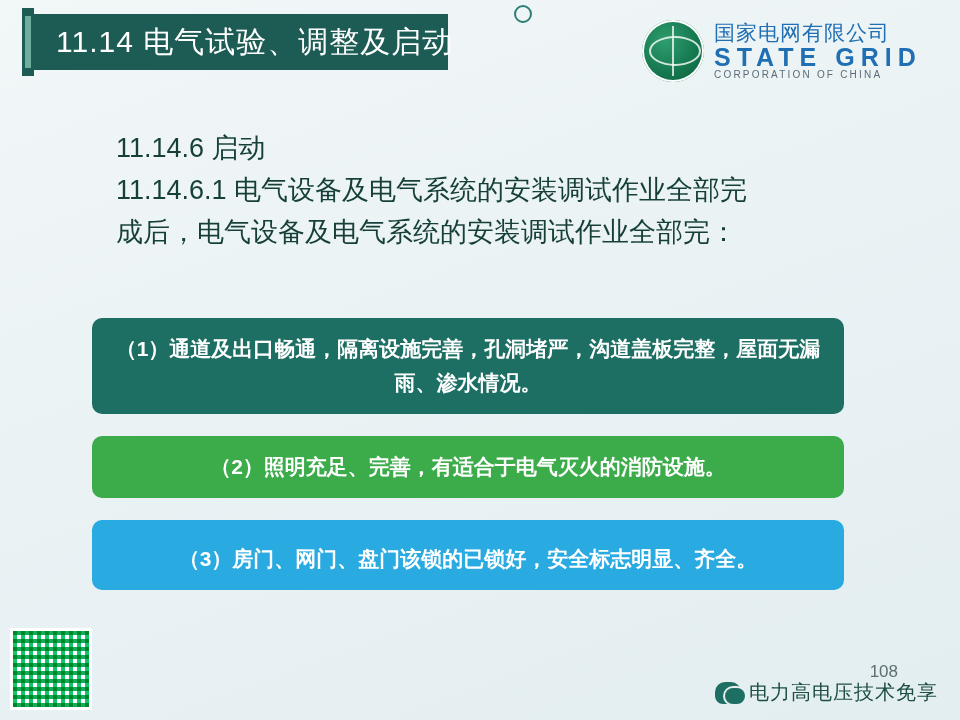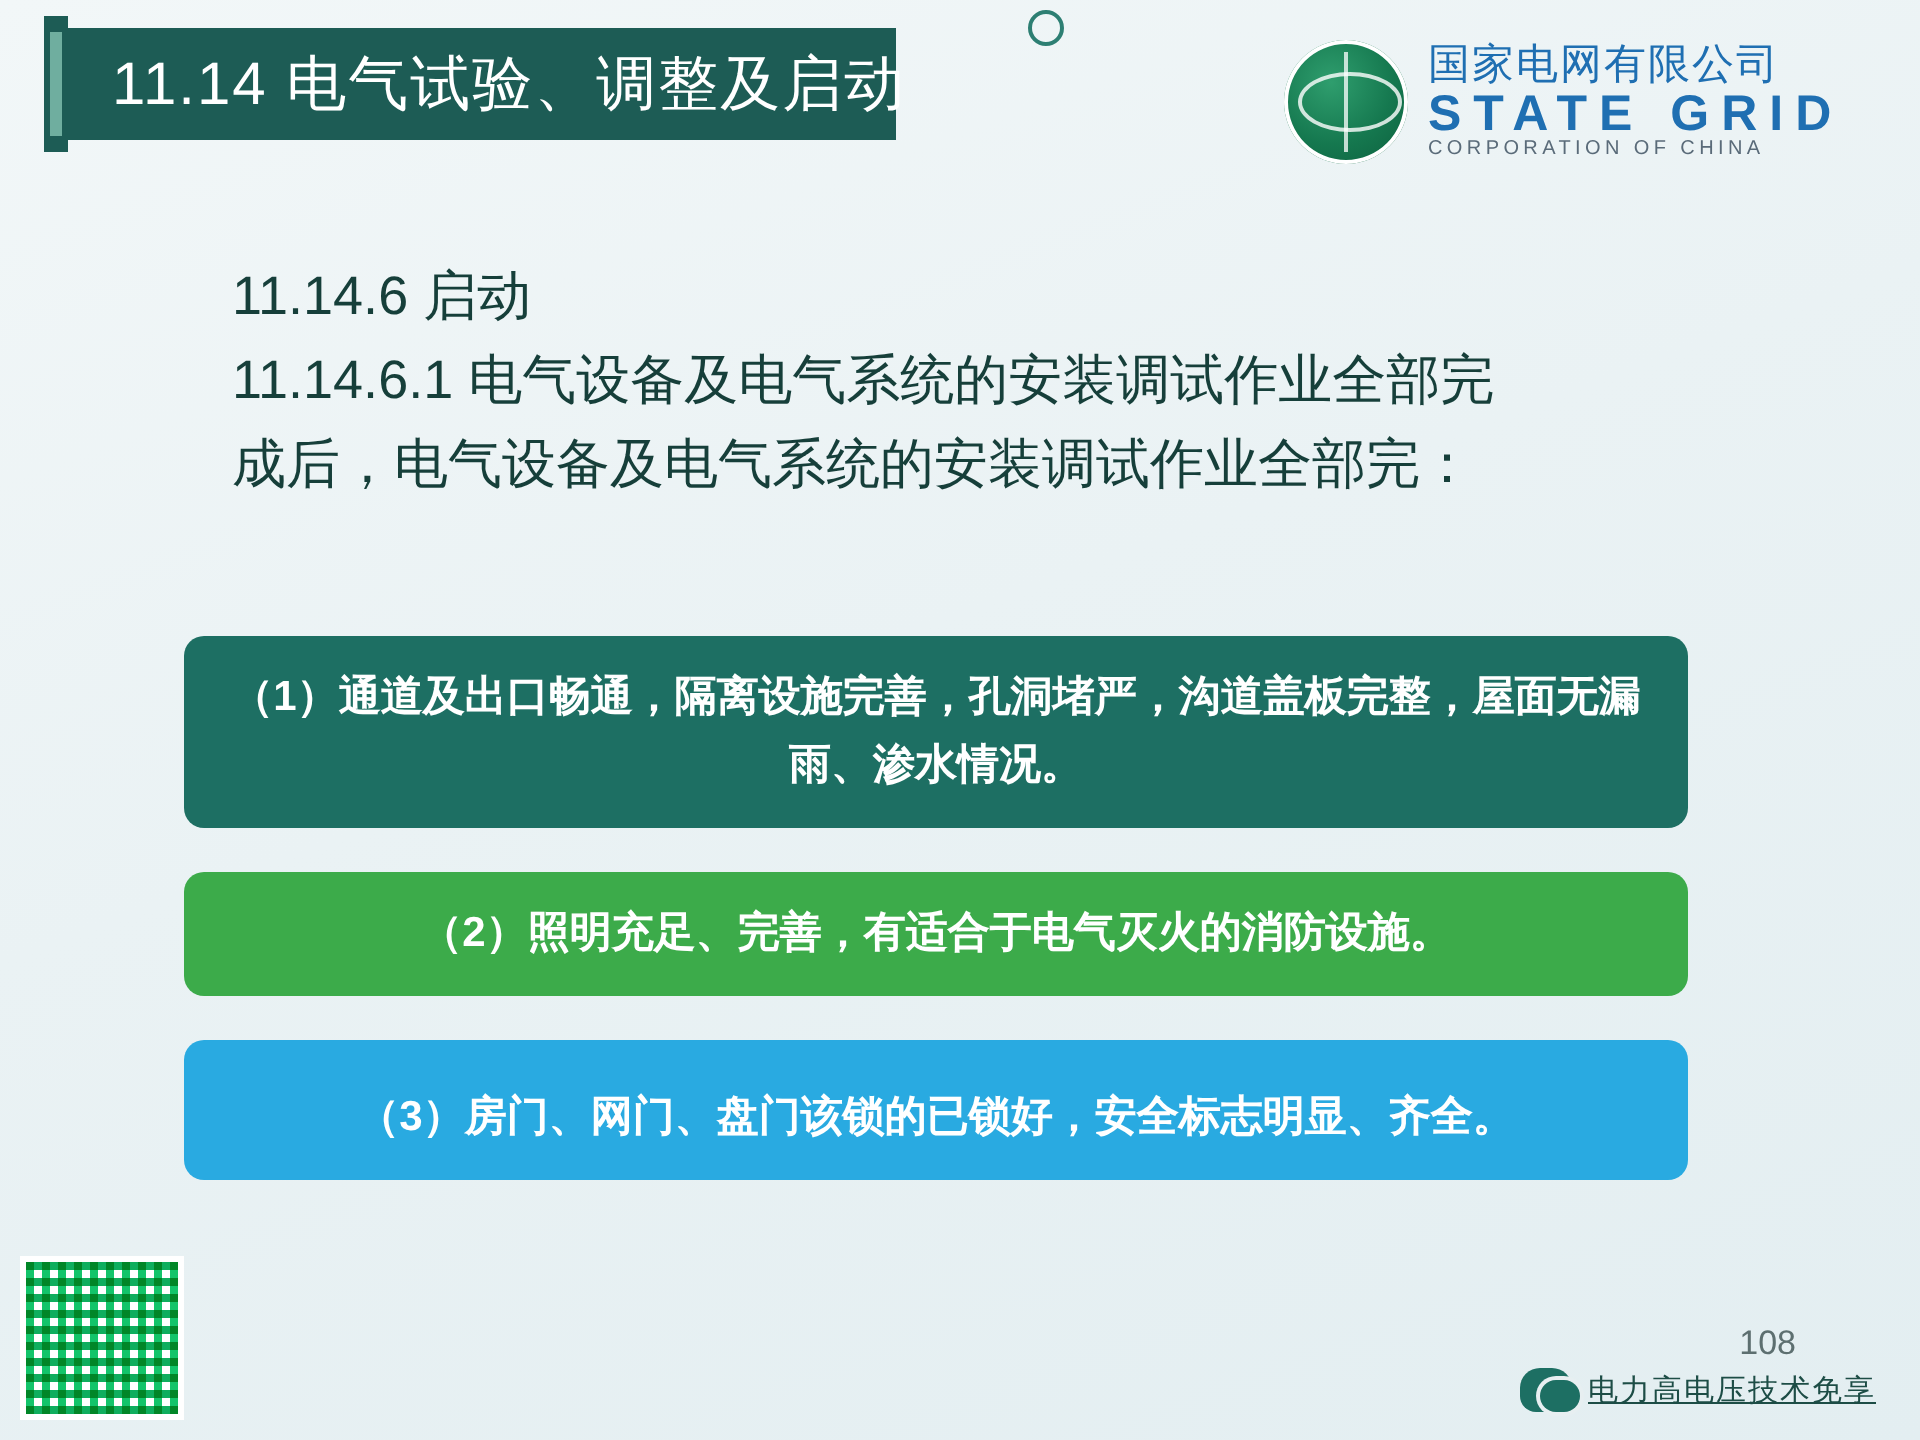--- a/index.html
+++ b/index.html
@@ -212,24 +212,23 @@
     left: 10px;
     top: 6px;
     width: 20px;
     height: 16px;
     border-radius: 8px;
     background: #1d6f63;
     box-shadow: 0 0 0 2px #e7eff1;
   }
   .footer-text {
     color: #1d4d46;
-    font-size: 15px;
+    font-size: 20px;
     letter-spacing: 1px;
     white-space: nowrap;
-    text-decoration: underline;
   }
   .page-num {
     position: absolute;
     right: 62px;
     bottom: 38px;
     font-size: 17px;
     color: #5d6f70;
   }
 </style>
 </head>

